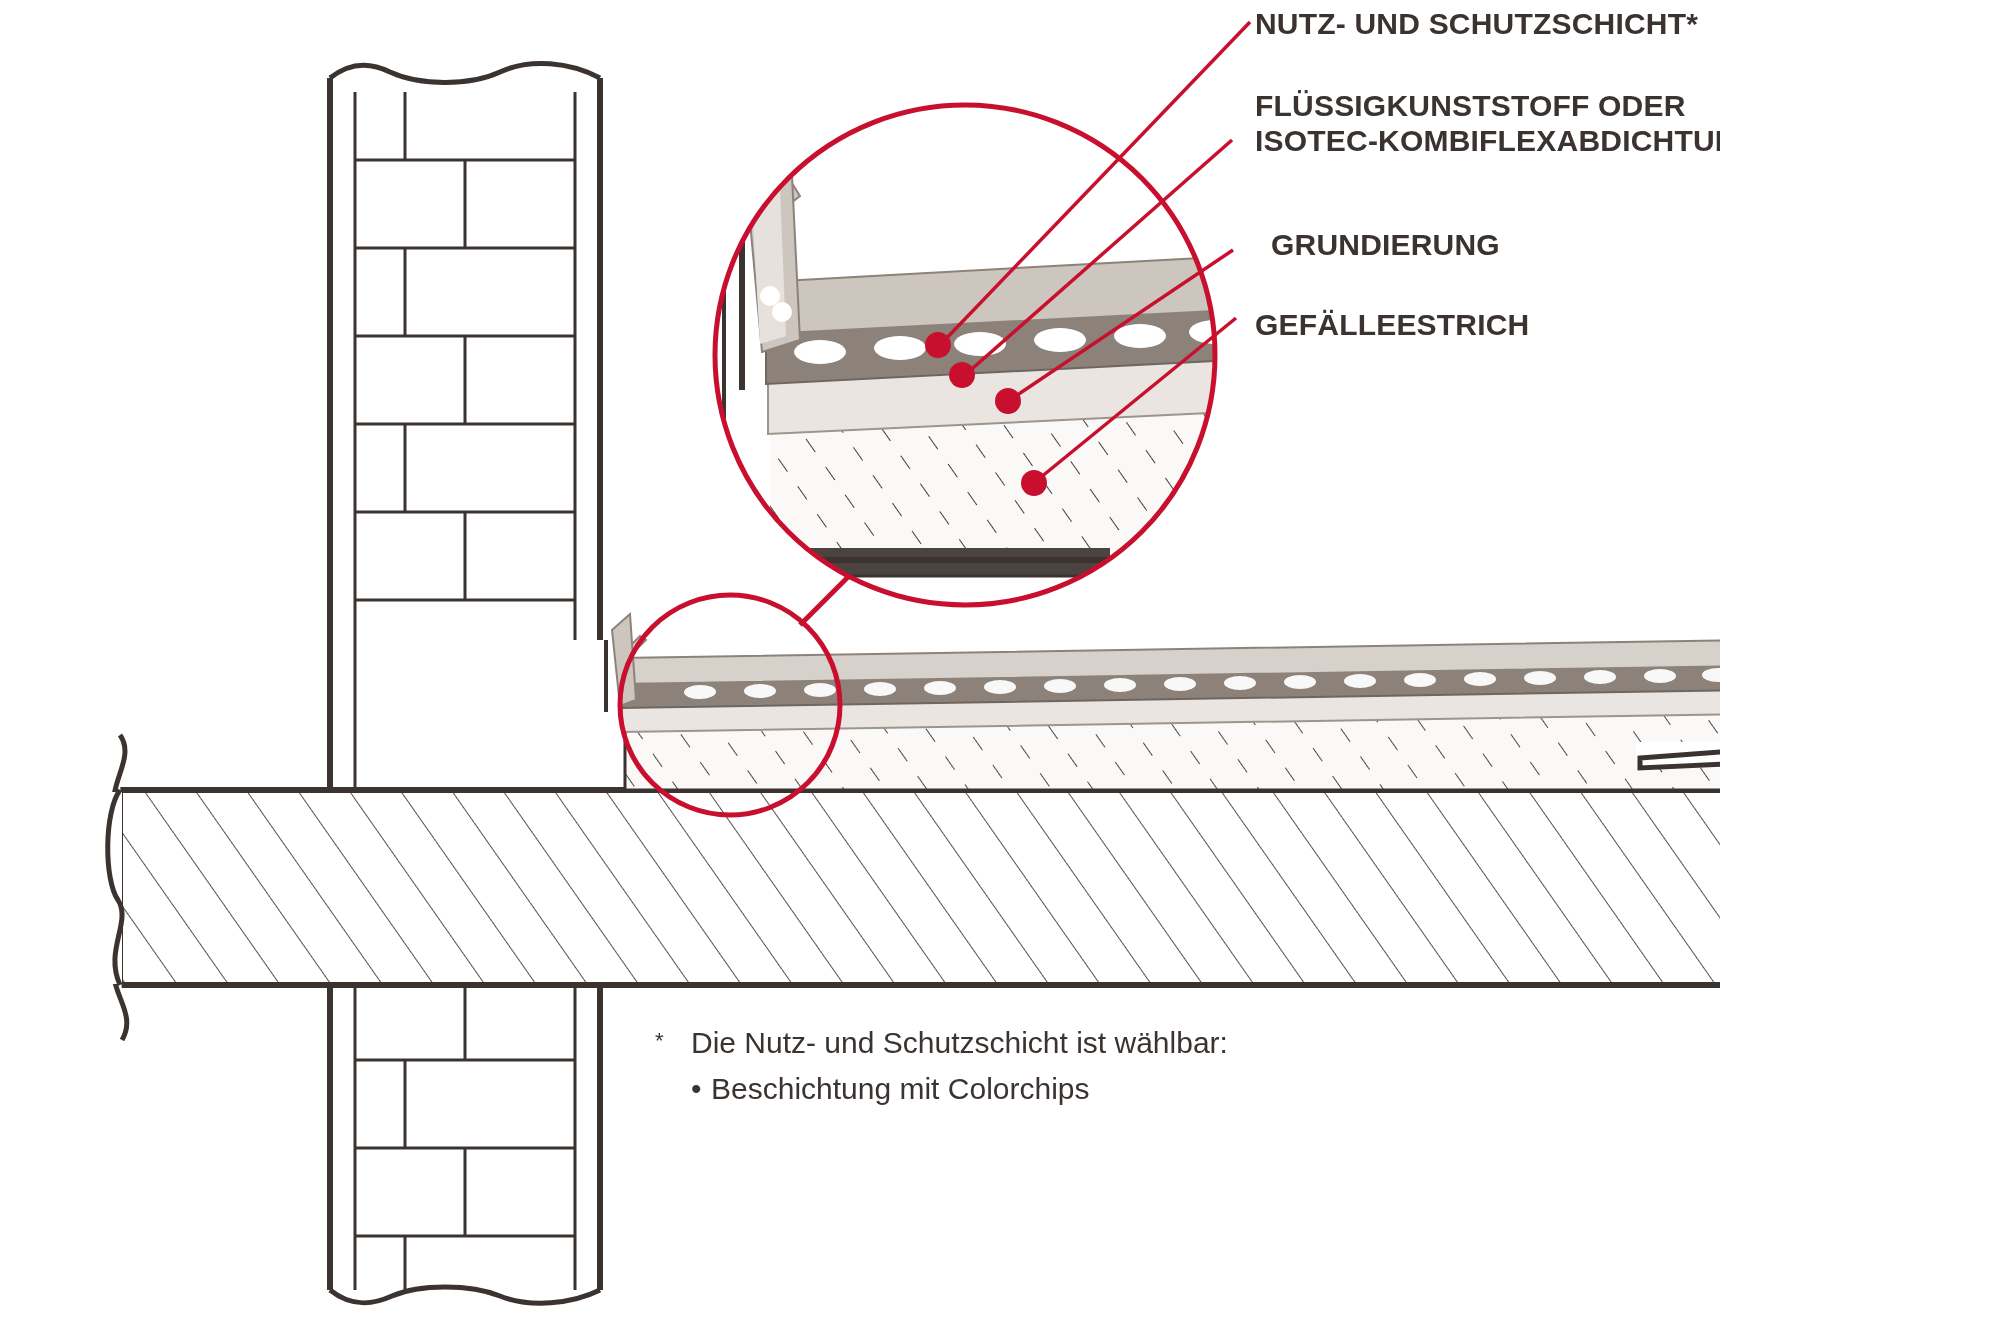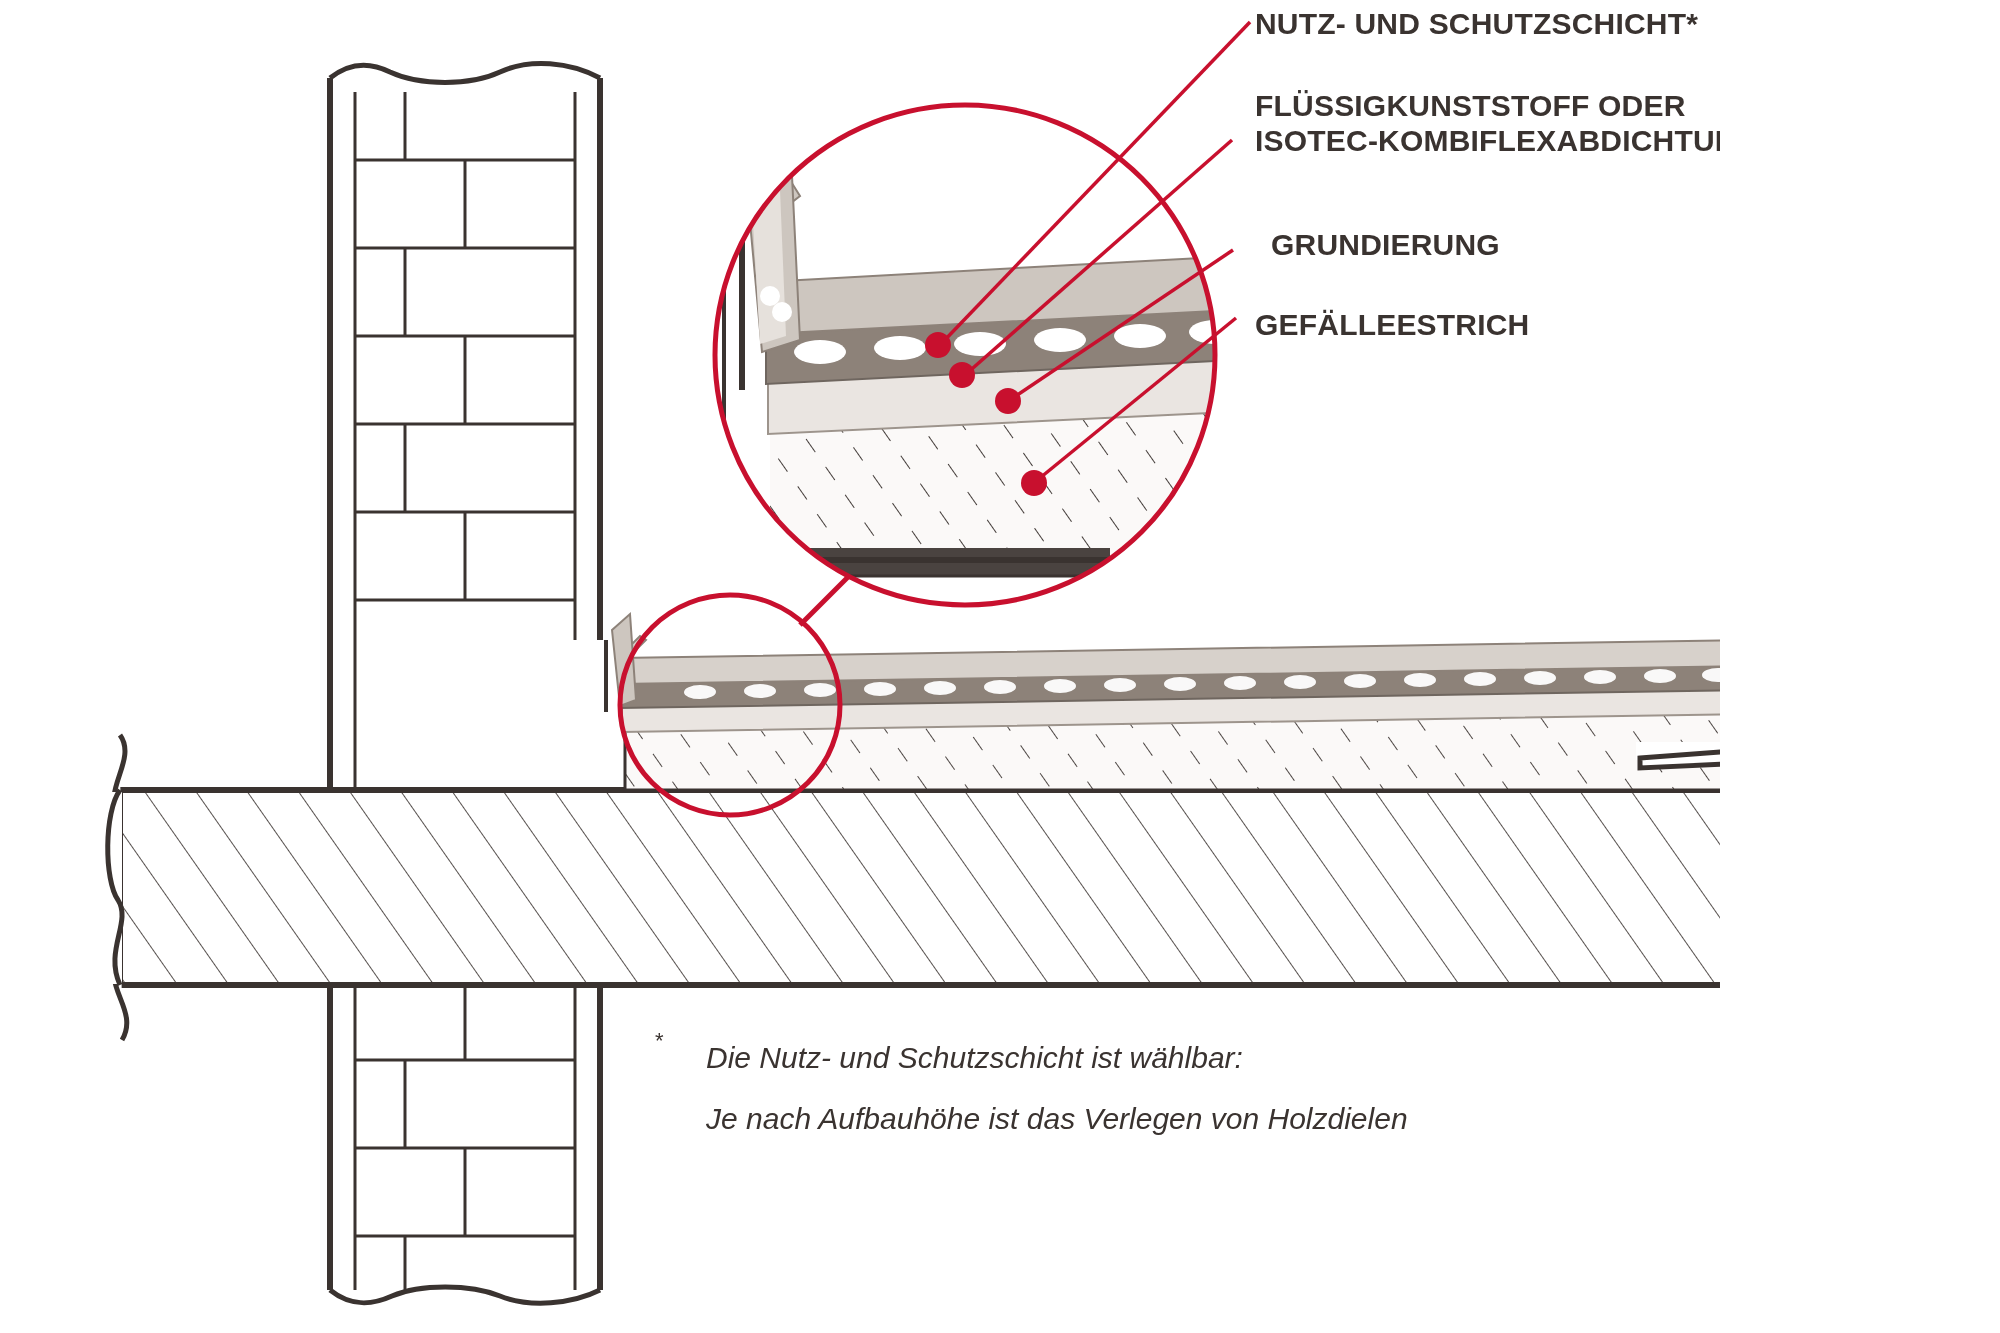--- a/index.html
+++ b/index.html
@@ -54,23 +54,22 @@
     font-size: 30px;
     line-height: 1.52;
   }
   .footnote .fn-star {
     position: absolute;
     left: 0px;
     top: 4px;
     font-size: 22px;
   }
   .footnote .fn-line {
-    margin: 15px;
+    margin: 0;
     padding: 0 0 0 36px;
-    font-style: italic;
   }
   .footnote .fn-bullet {
     padding-left: 56px;
     position: relative;
   }
   .footnote .fn-bullet::before {
     content: "\2022";
     position: absolute;
     left: 36px;
     top: 0;
@@ -257,16 +256,16 @@
     <div class="callout-label cl1">NUTZ- UND SCHUTZSCHICHT*</div>
     <div class="callout-label cl2">FLÜSSIGKUNSTSTOFF ODER
 ISOTEC-KOMBIFLEXABDICHTUNG</div>
     <div class="callout-label cl3">GRUNDIERUNG</div>
     <div class="callout-label cl4">GEFÄLLEESTRICH</div>
   </div>
 
   <div class="footnote">
     <span class="fn-star">*</span>
     <p class="fn-line">Die Nutz- und Schutzschicht ist wählbar:</p>
-    <p class="fn-line">Je nach Aufbauhöhe ist das Verlegen von Holzdielen</p>
+    <p class="fn-line fn-bullet">Beschichtung mit Colorchips</p>
   </div>
 
 </div>
 
 </body></html>

